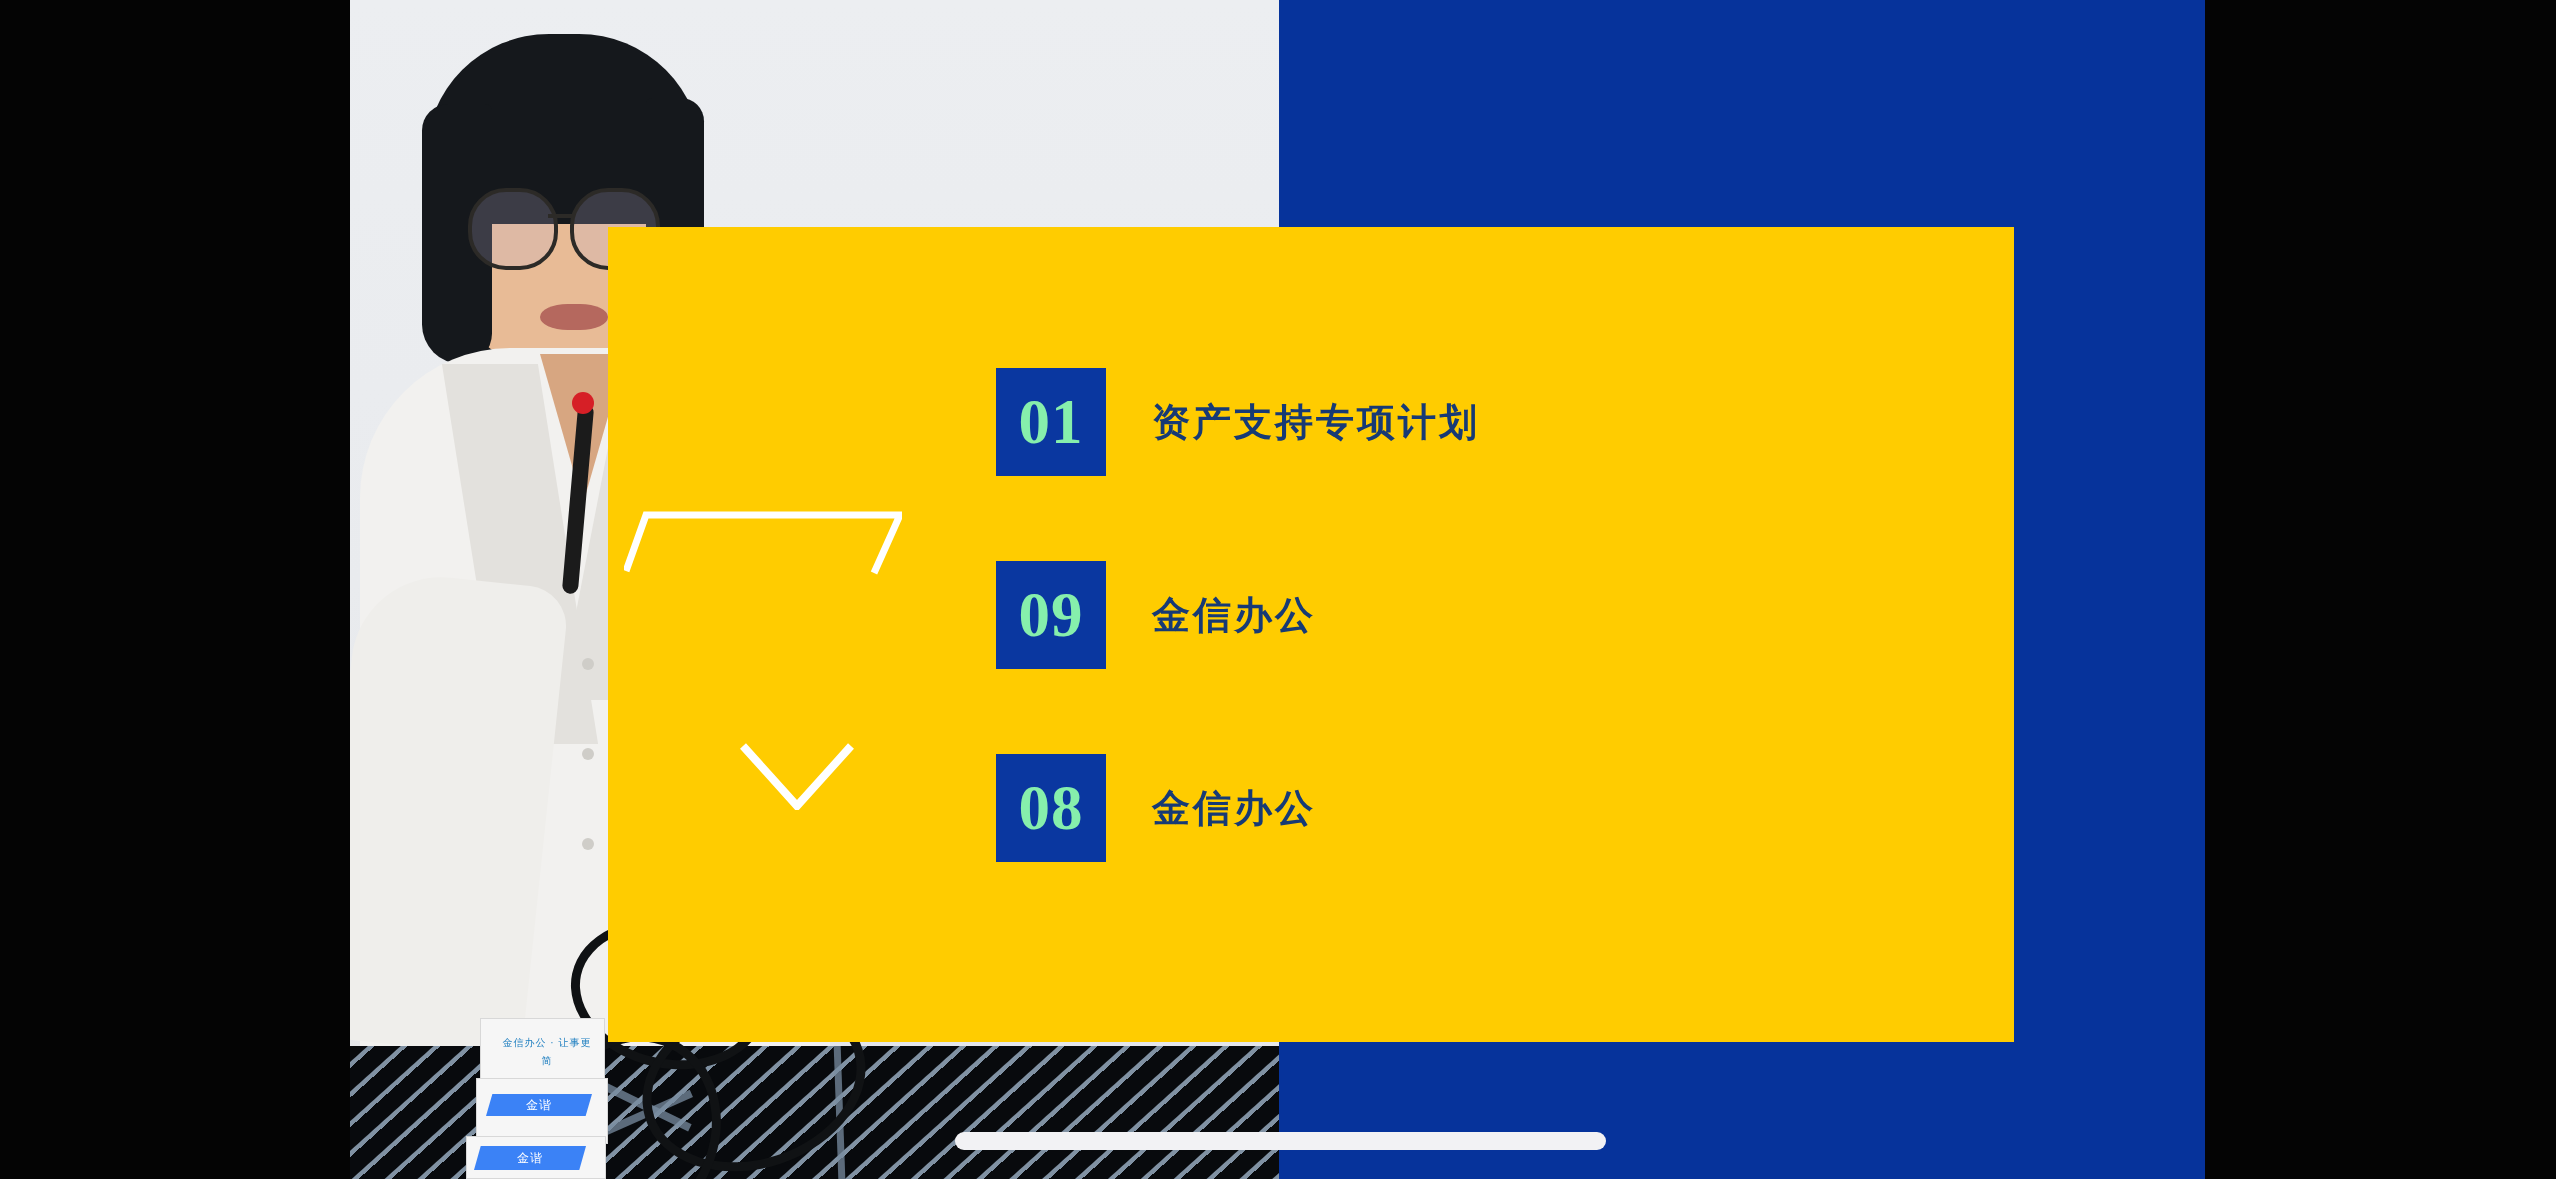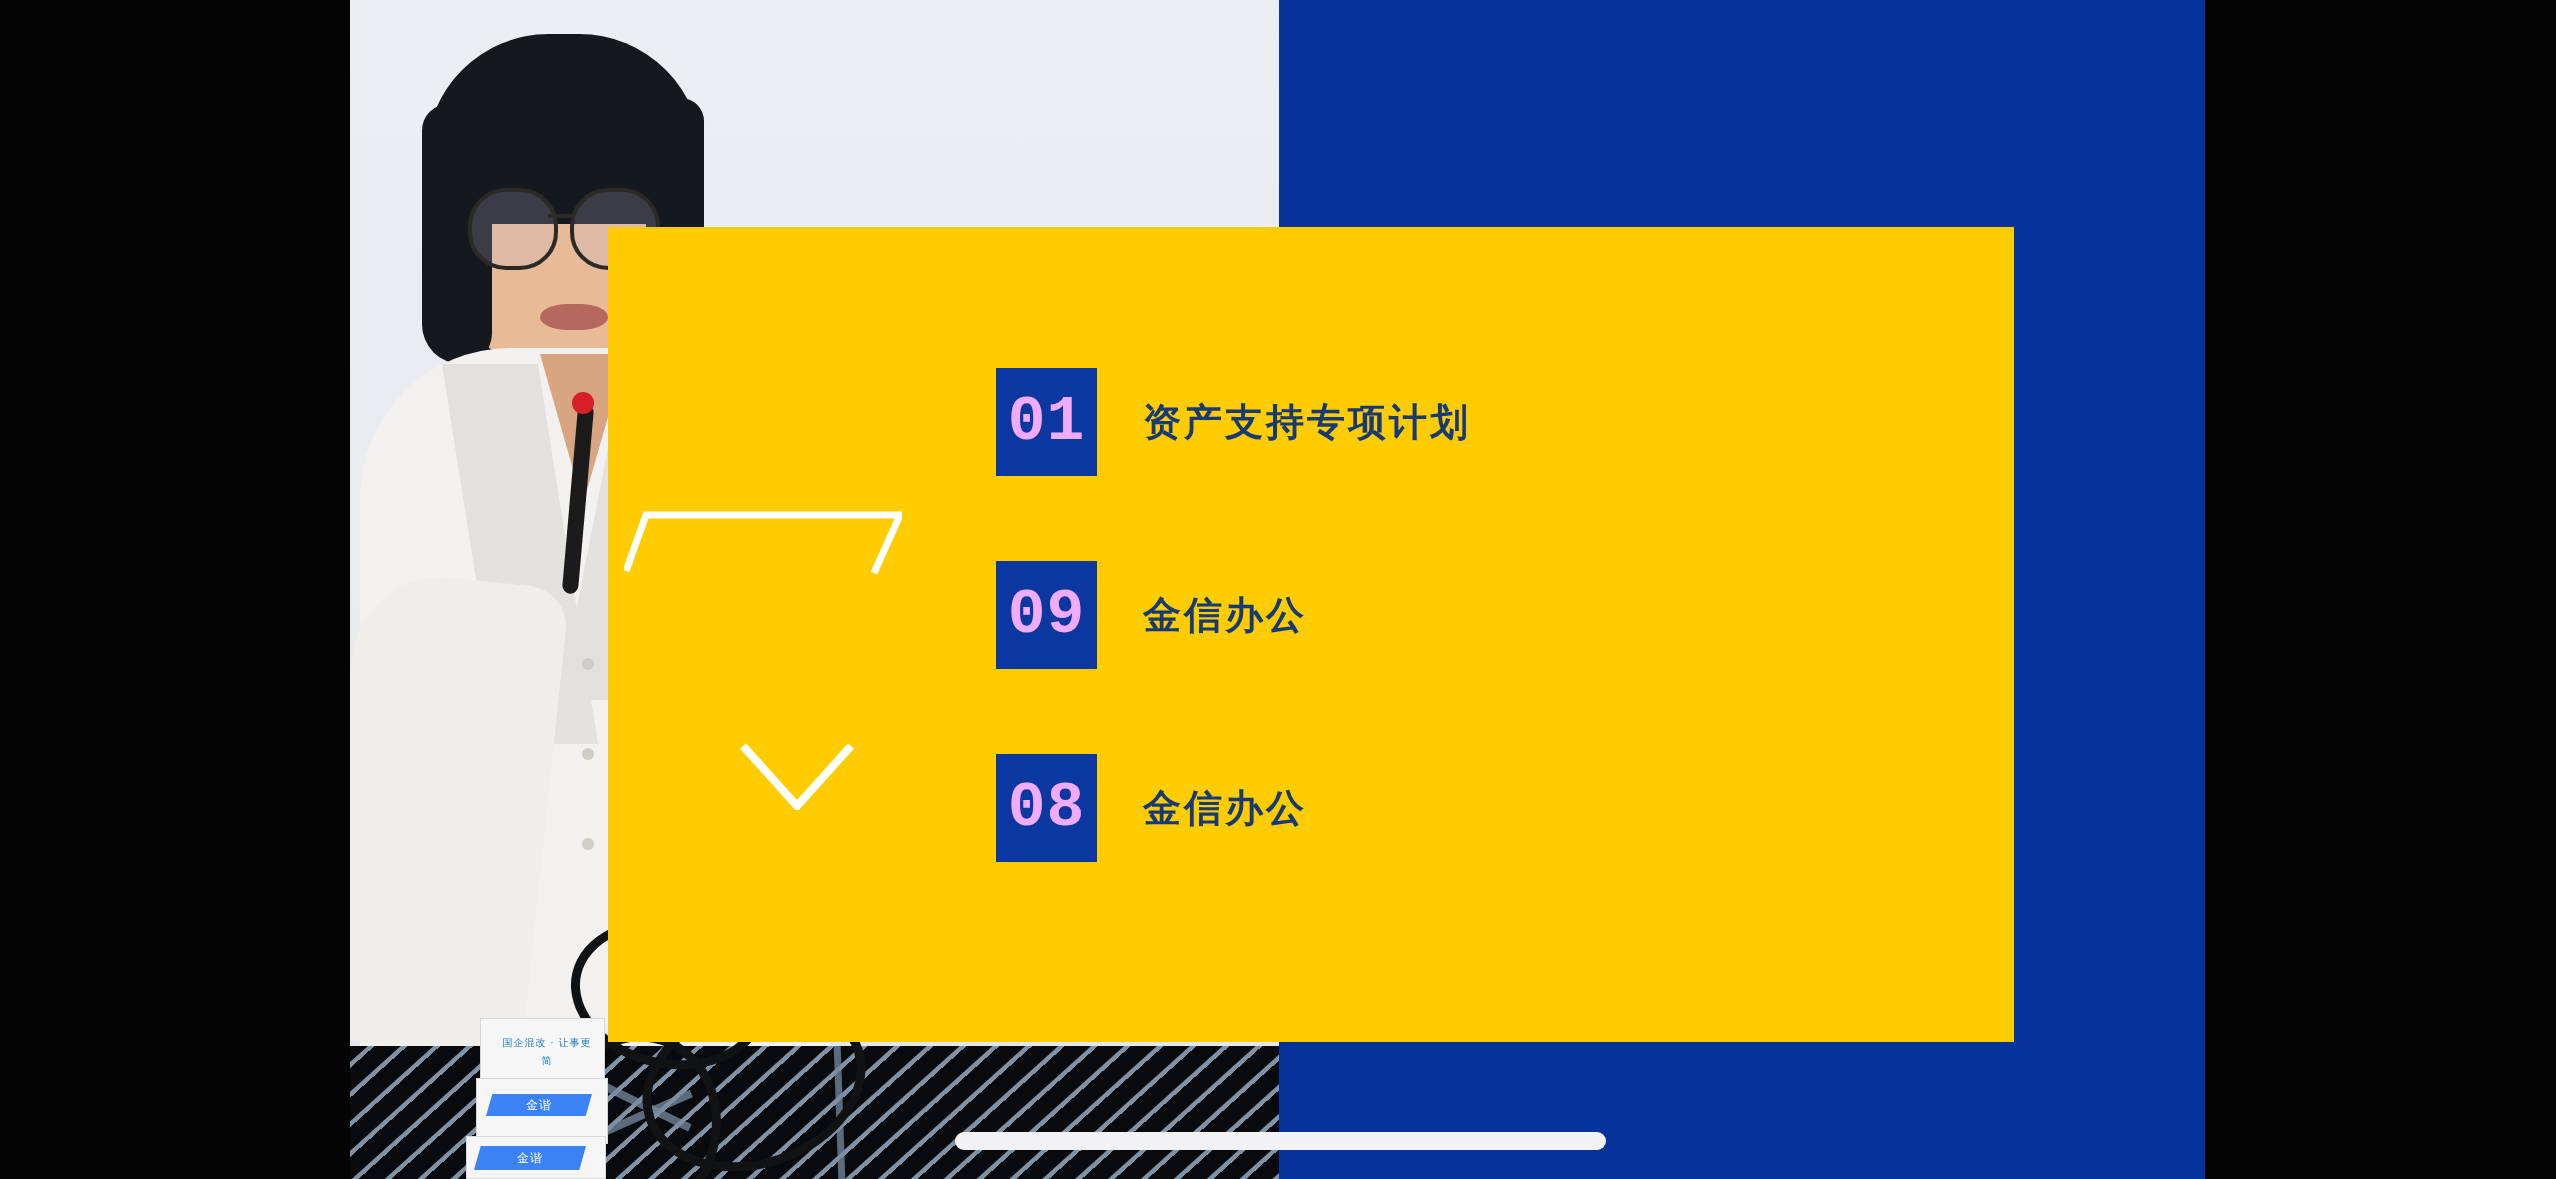--- a/index.html
+++ b/index.html
@@ -299,25 +299,25 @@
     z-index: 26;
   }
   .toc-row {
     display: flex;
     align-items: center;
     height: 108px;
     margin-bottom: 85px;
   }
   .toc-row:last-child { margin-bottom: 0; }
   .toc-num {
-    width: 101px;
+    width: 110px;
     height: 108px;
     background: #0a37a0;
-    color: #f0abfc;
-    font-family: Liberation Mono, monospace;
+    color: #86efac;
+    font-family: Liberation Serif, serif;
     font-size: 63px;
     font-weight: 700;
     display: flex;
     align-items: center;
     justify-content: center;
     letter-spacing: 1px;
     flex: none;
   }
   .toc-label {
     margin-left: 46px;
@@ -381,21 +381,21 @@
       <div class="beam d2"></div>
     </div>
 
     <div class="clutter">
       <div class="cable c1"></div>
       <div class="cable c2"></div>
       <div class="cable c3"></div>
     </div>
 
     <div class="box b1">
-      <div class="box-logo">国企混改 · 让事更简</div>
+      <div class="box-logo">金信办公 · 让事更简</div>
     </div>
     <div class="box b2">
       <div class="box-logo">金谐</div>
     </div>
     <div class="box b3">
       <div class="box-logo">金谐</div>
     </div>
 
     <div class="yellow-panel">
 

